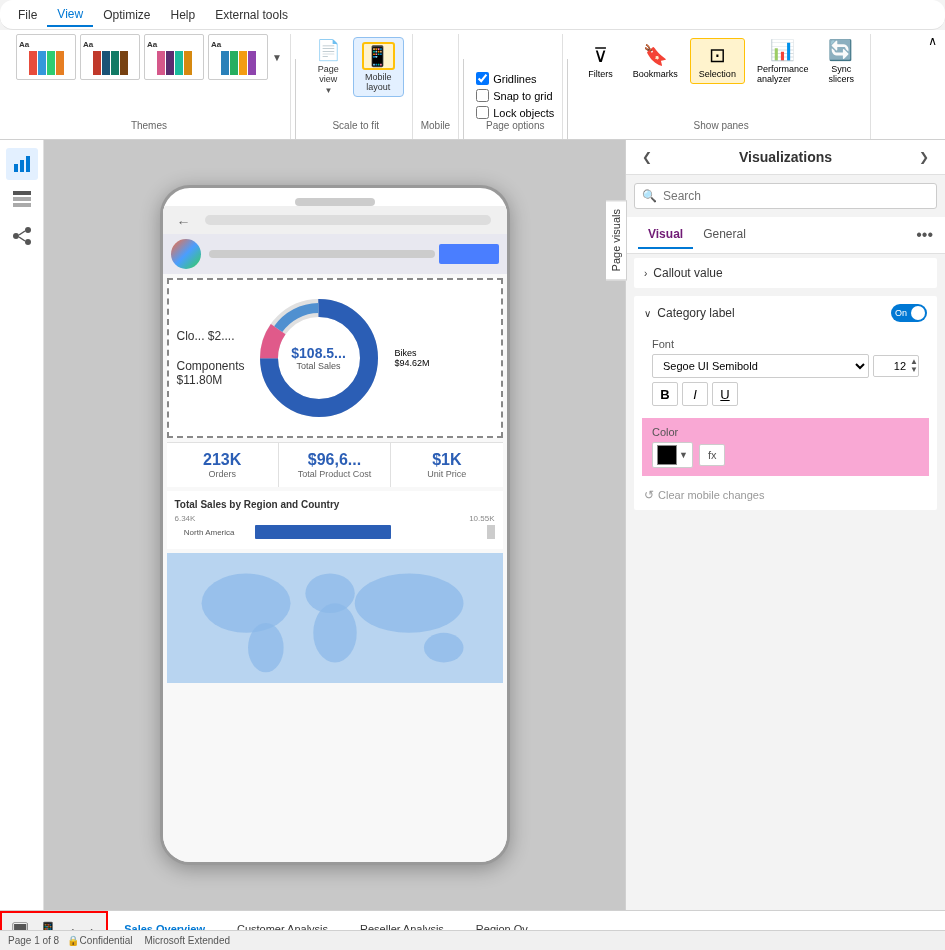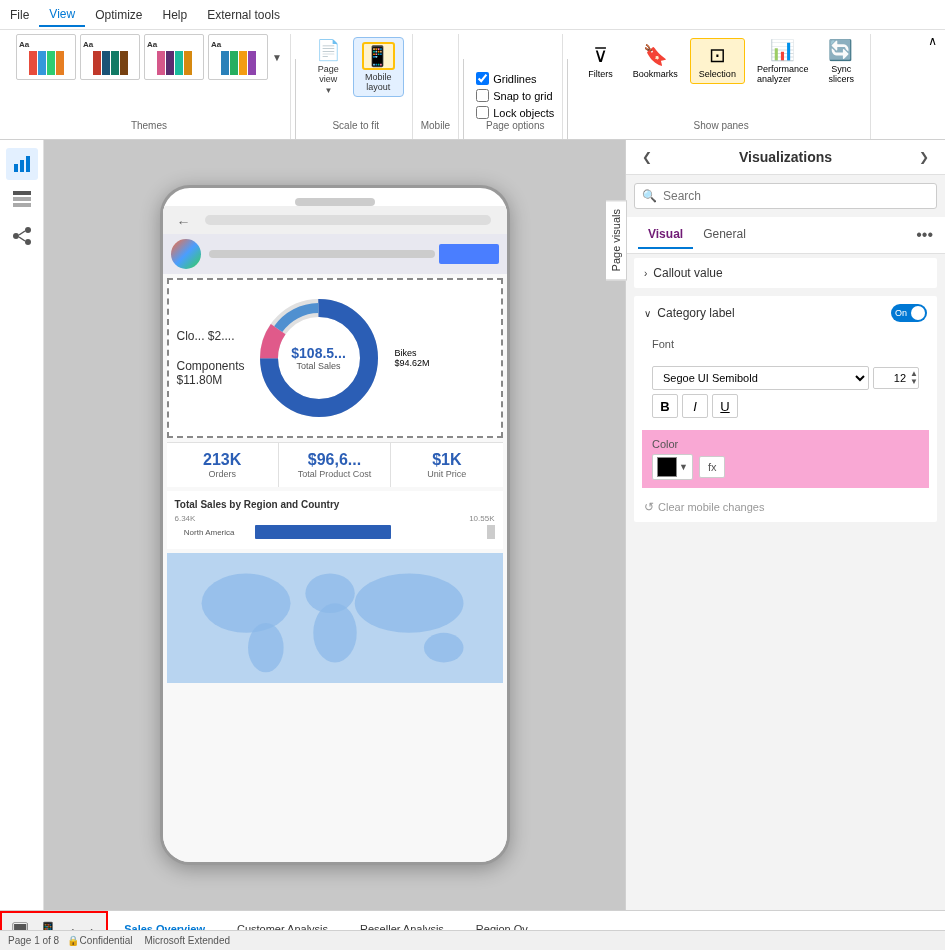--- a/index.html
+++ b/index.html
@@ -1,19 +1,19 @@
 <!DOCTYPE html>
 <html><head>
   <meta charset="utf-8">
   <style>
     * { box-sizing: border-box; margin: 0; padding: 0; }
     body { font-family: 'Segoe UI', Arial, sans-serif; font-size: 12px; background: #f3f3f3; width: 945px; height: 950px; overflow: hidden; }
 
     
-    .menu-bar { display: flex; align-items: center; background: white; border-bottom: 1px solid #e0e0e0; padding: 2px 0; height: 30px; }
+    .menu-bar { display: flex; align-items: center; background: white; border-bottom: 1px solid #e0e0e0; padding: 2px 8px; height: 30px; border-radius: 13px; }
     .menu-item { padding: 4px 10px; cursor: pointer; font-size: 12px; color: #333; }
     .menu-item.active { color: #0078d4; border-bottom: 2px solid #0078d4; }
 
     
     .ribbon { background: white; border-bottom: 1px solid #d0d0d0; display: flex; align-items: flex-end; padding: 4px 8px 0 8px; height: 110px; }
     .ribbon-group { display: flex; flex-direction: column; align-items: center; padding: 0 8px; border-right: 1px solid #e0e0e0; height: 100%; justify-content: space-between; }
     .ribbon-group:last-child { border-right: none; }
     .ribbon-group-label { font-size: 10px; color: #666; margin-bottom: 4px; }
     .ribbon-items-row { display: flex; align-items: center; gap: 4px; }
 
@@ -86,21 +86,21 @@
     .accordion-arrow { margin-right: 6px; font-size: 10px; }
     .accordion-toggle { margin-left: auto; }
 
     
     .toggle-switch { width: 36px; height: 18px; background: #0078d4; border-radius: 9px; position: relative; cursor: pointer; display: flex; align-items: center; }
     .toggle-knob { width: 14px; height: 14px; background: white; border-radius: 50%; position: absolute; right: 2px; }
     .toggle-on-label { font-size: 9px; color: white; margin-left: 4px; }
 
     
     .font-section { padding: 8px 10px; background: white; margin: 0 8px 4px; }
-    .font-label { font-size: 11px; color: #555; margin-bottom: 16px; }
+    .font-label { font-size: 11px; color: #555; margin-bottom: 4px; }
     .font-select-row { display: flex; align-items: center; gap: 4px; }
     .font-select { flex: 1; padding: 4px 6px; border: 1px solid #ccc; border-radius: 2px; font-size: 11px; background: white; }
     .font-size-input { width: 44px; padding: 4px; border: 1px solid #ccc; border-radius: 2px; font-size: 11px; text-align: right; background: white; }
     .font-size-arrows { display: flex; flex-direction: column; }
     .font-size-arrow { font-size: 8px; cursor: pointer; color: #555; line-height: 1; }
     .font-style-row { display: flex; align-items: center; gap: 4px; margin-top: 4px; }
     .font-style-btn { width: 26px; height: 24px; border: 1px solid #ccc; background: white; cursor: pointer; display: flex; align-items: center; justify-content: center; font-size: 13px; border-radius: 2px; }
 
     
     .color-section { padding: 8px 10px; background: #f9a8d4; margin: 0 8px 4px; }

